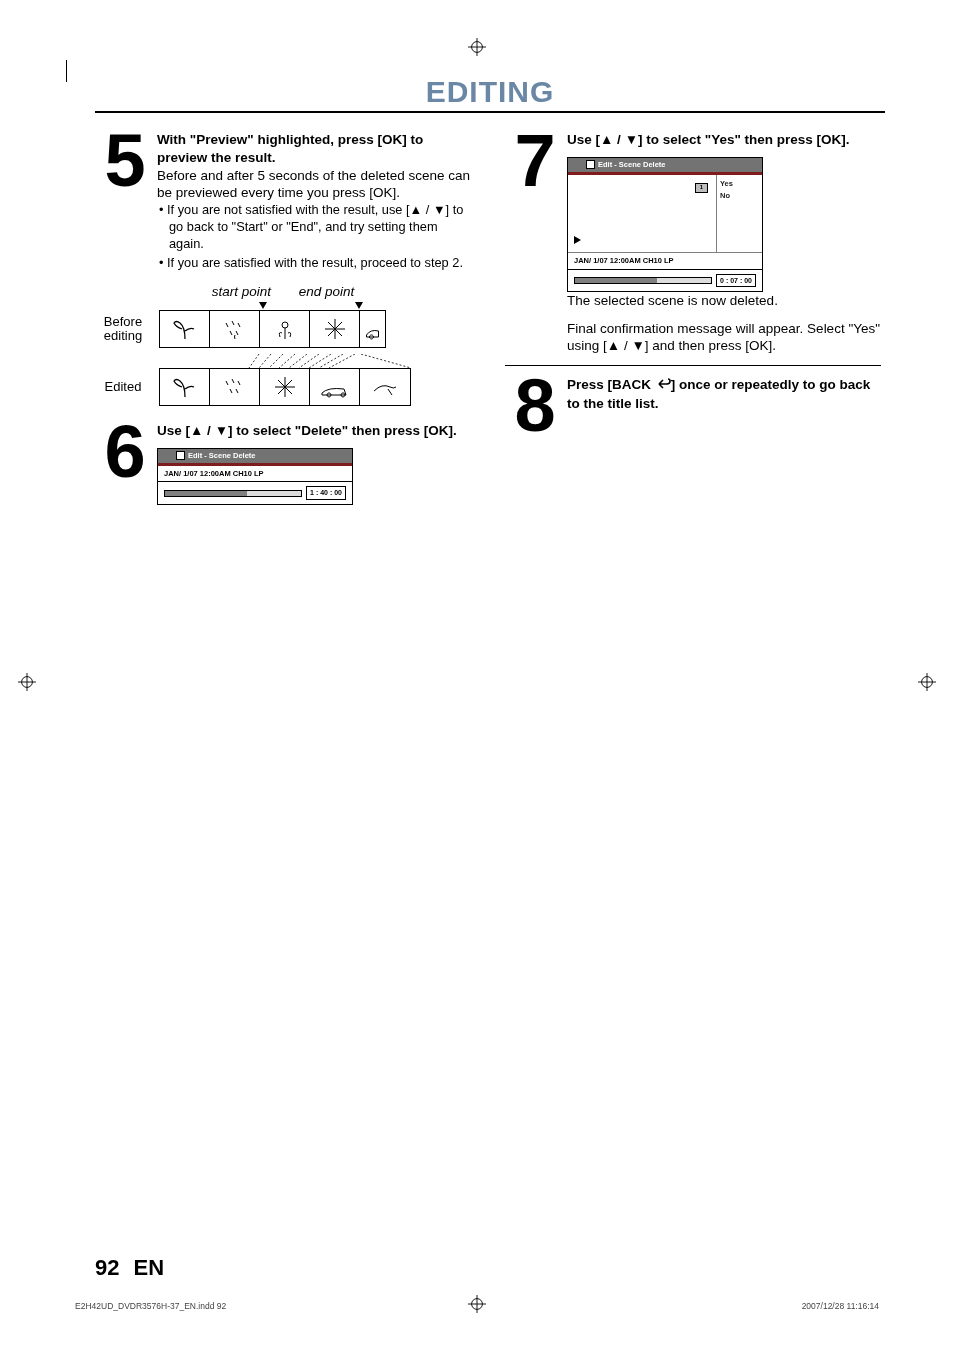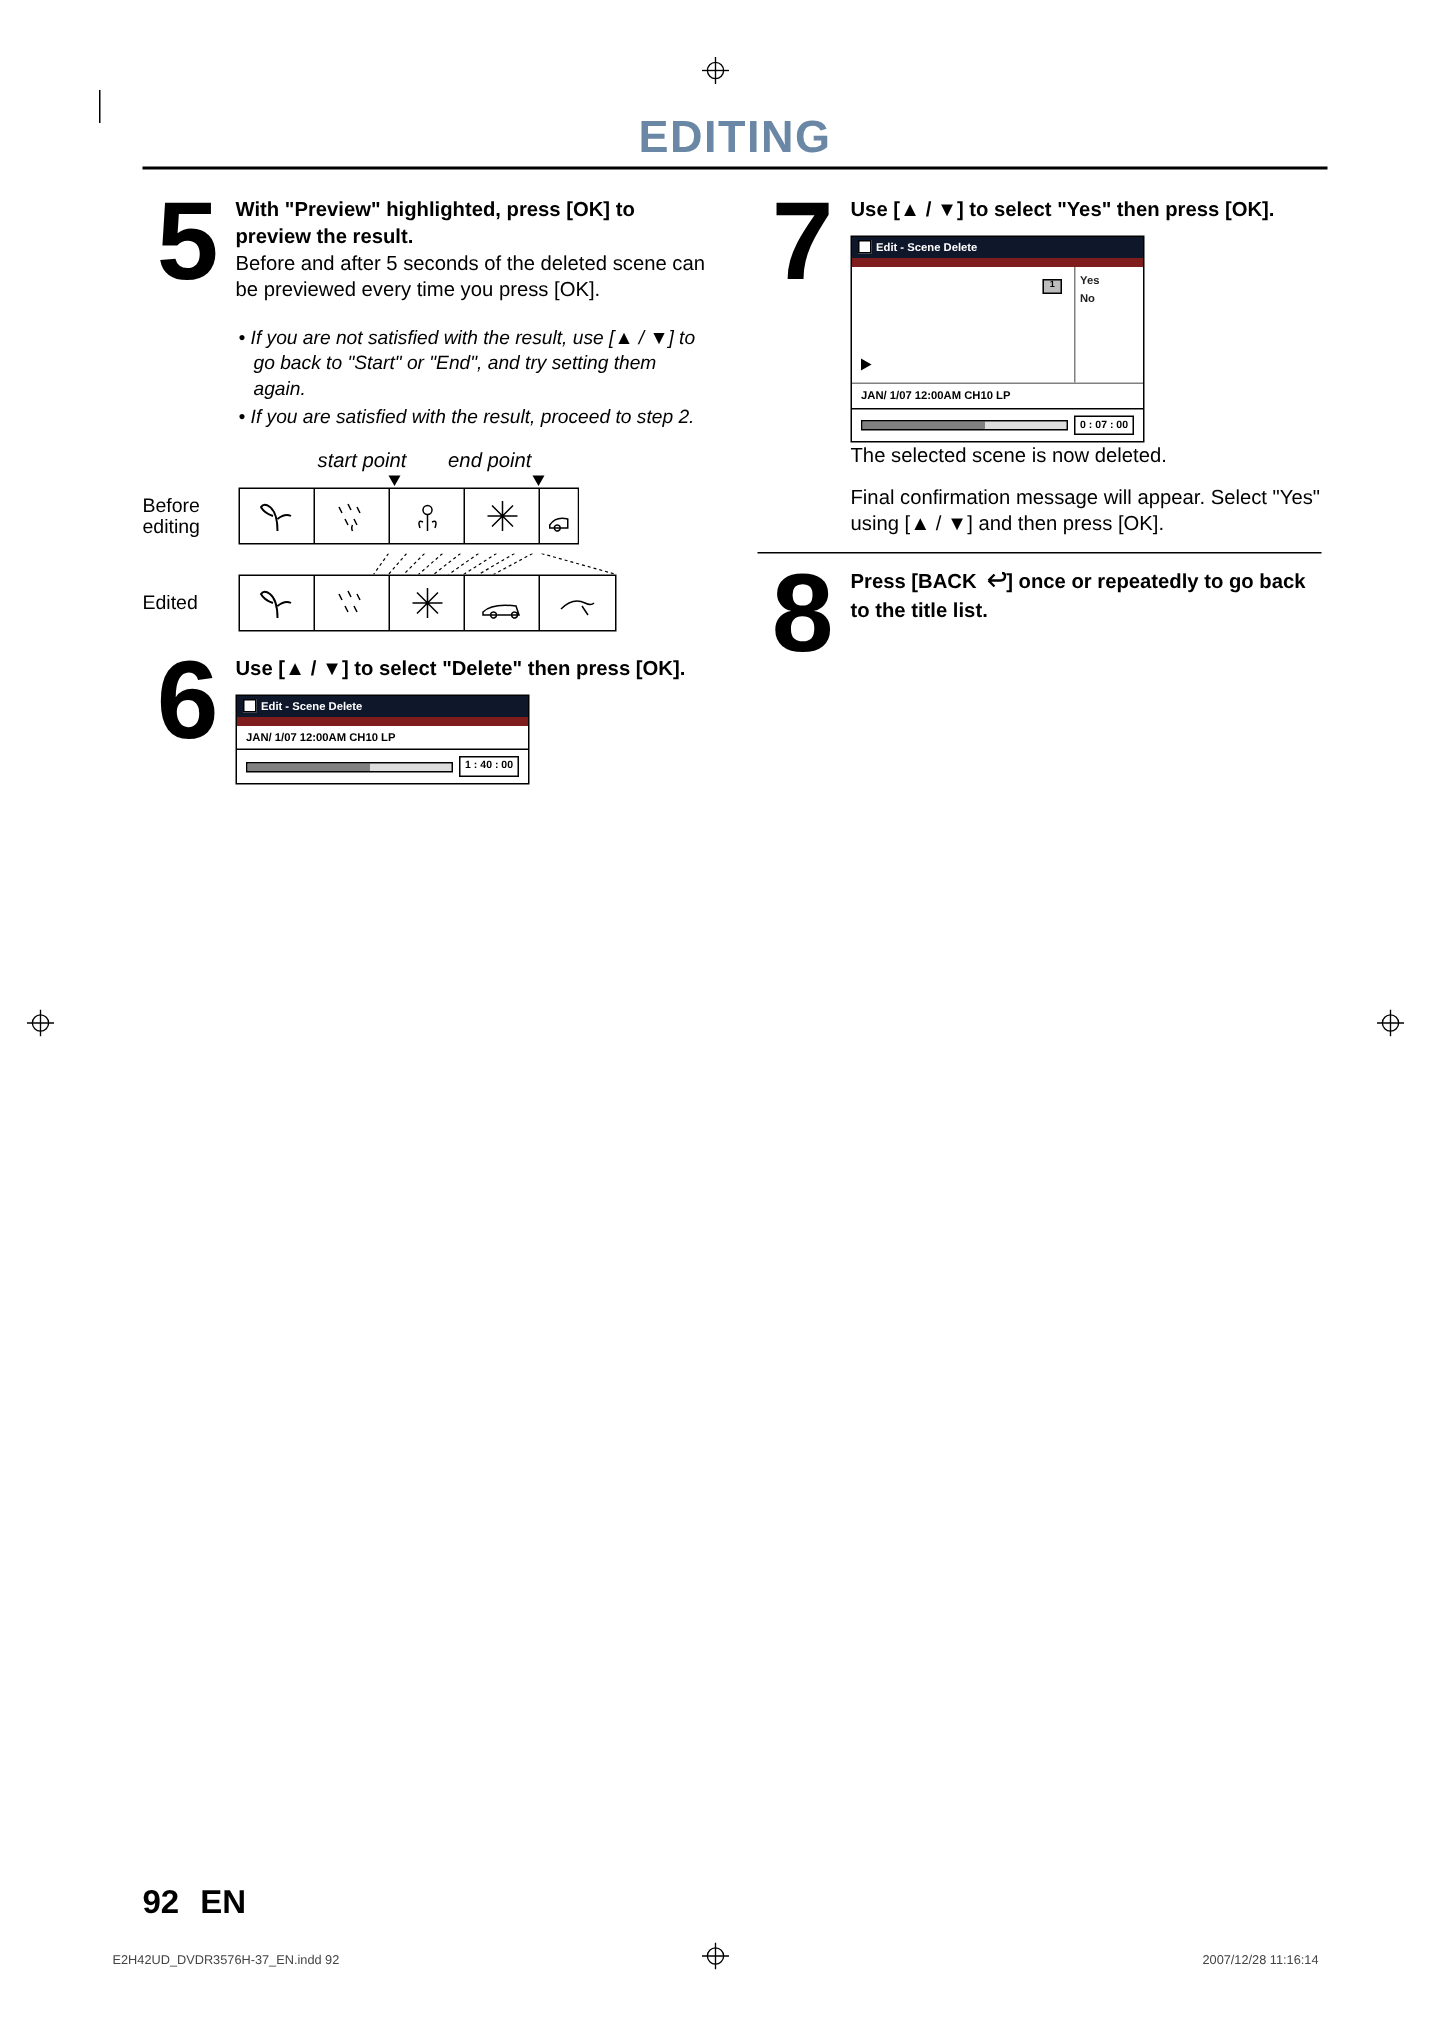--- a/index.html
+++ b/index.html
@@ -54,41 +54,41 @@
     font-weight: 900;
     line-height: 0.82;
     color: #000;
     width: 56px;
     text-align: center;
     flex-shrink: 0;
     letter-spacing: -4px;
   }
   .step-body { flex: 1; font-size: 13.5px; line-height: 1.32; }
   .step-head { font-weight: bold; }
-  .bullets { margin-top: 15px; font-style: italic; }
+  .bullets { margin-top: 0; }
   .bullets li { list-style: none; padding-left: 12px; text-indent: -10px; margin-bottom: 2px; font-size: 12.8px;}
   .bullets li::before { content: "• "; }
   .diagram {
     margin: 10px 0 16px 0;
     font-size: 13px;
   }
   .diag-labels {
     text-align: center;
     margin-bottom: 3px;
     font-size: 13.5px;
     font-style: italic;
   }
   .diag-labels span { margin: 0 12px; }
   .strip-wrap {
     display: flex;
     align-items: center;
     gap: 8px;
     margin-bottom: 6px;
   }
-  .strip-label { width: 56px; text-align: left; font-size: 13px; line-height: 1.1;}
+  .strip-label { width: 56px; text-align: center; font-size: 13px; line-height: 1.1;}
   .strip {
     display: flex;
     border: 1.2px solid #000;
   }
   .cell {
     width: 50px; height: 36px;
     border-right: 1.2px solid #000;
     display: flex; align-items: center; justify-content: center;
     position: relative;
     background: #fff;
@@ -123,25 +123,25 @@
   .ui-box {
     width: 196px;
     border: 1.5px solid #000;
     margin-top: 8px;
     font-size: 7.5px;
     font-weight: bold;
     background: #fff;
     margin-left: 0;
   }
   .ui-titlebar {
-    background: #0f172a;
+    background: #737373;
     color: #fff;
-    padding: 2px 4px;
+    padding: 2px 18px;
     display:flex; align-items:center; gap:3px;
-    border-bottom: 6px solid #7f1d1d;
+    border-bottom: 3px solid #7f1d1d;
   }
   .ui-titlebar .sq {
     width:9px; height:9px; background:#fff; border:1px solid #000;
     display:inline-block;
   }
   .ui-main {
     display: flex;
     height: 78px;
     border-bottom: 1px solid #808080;
   }

